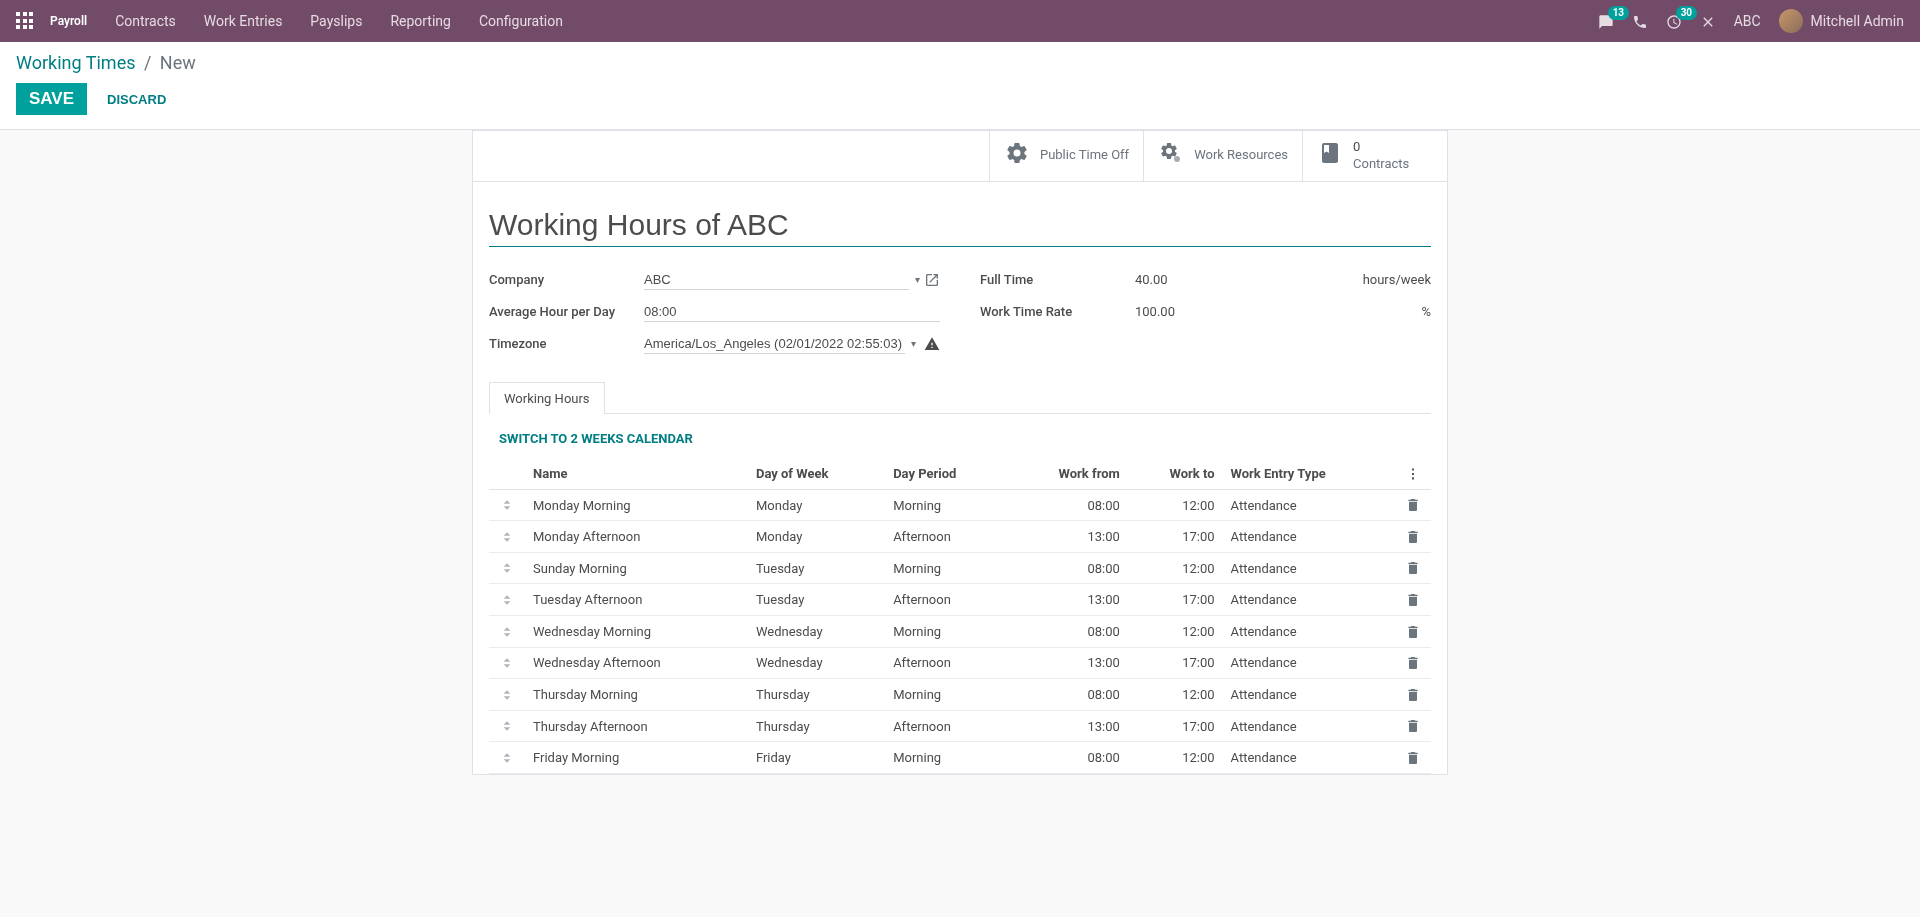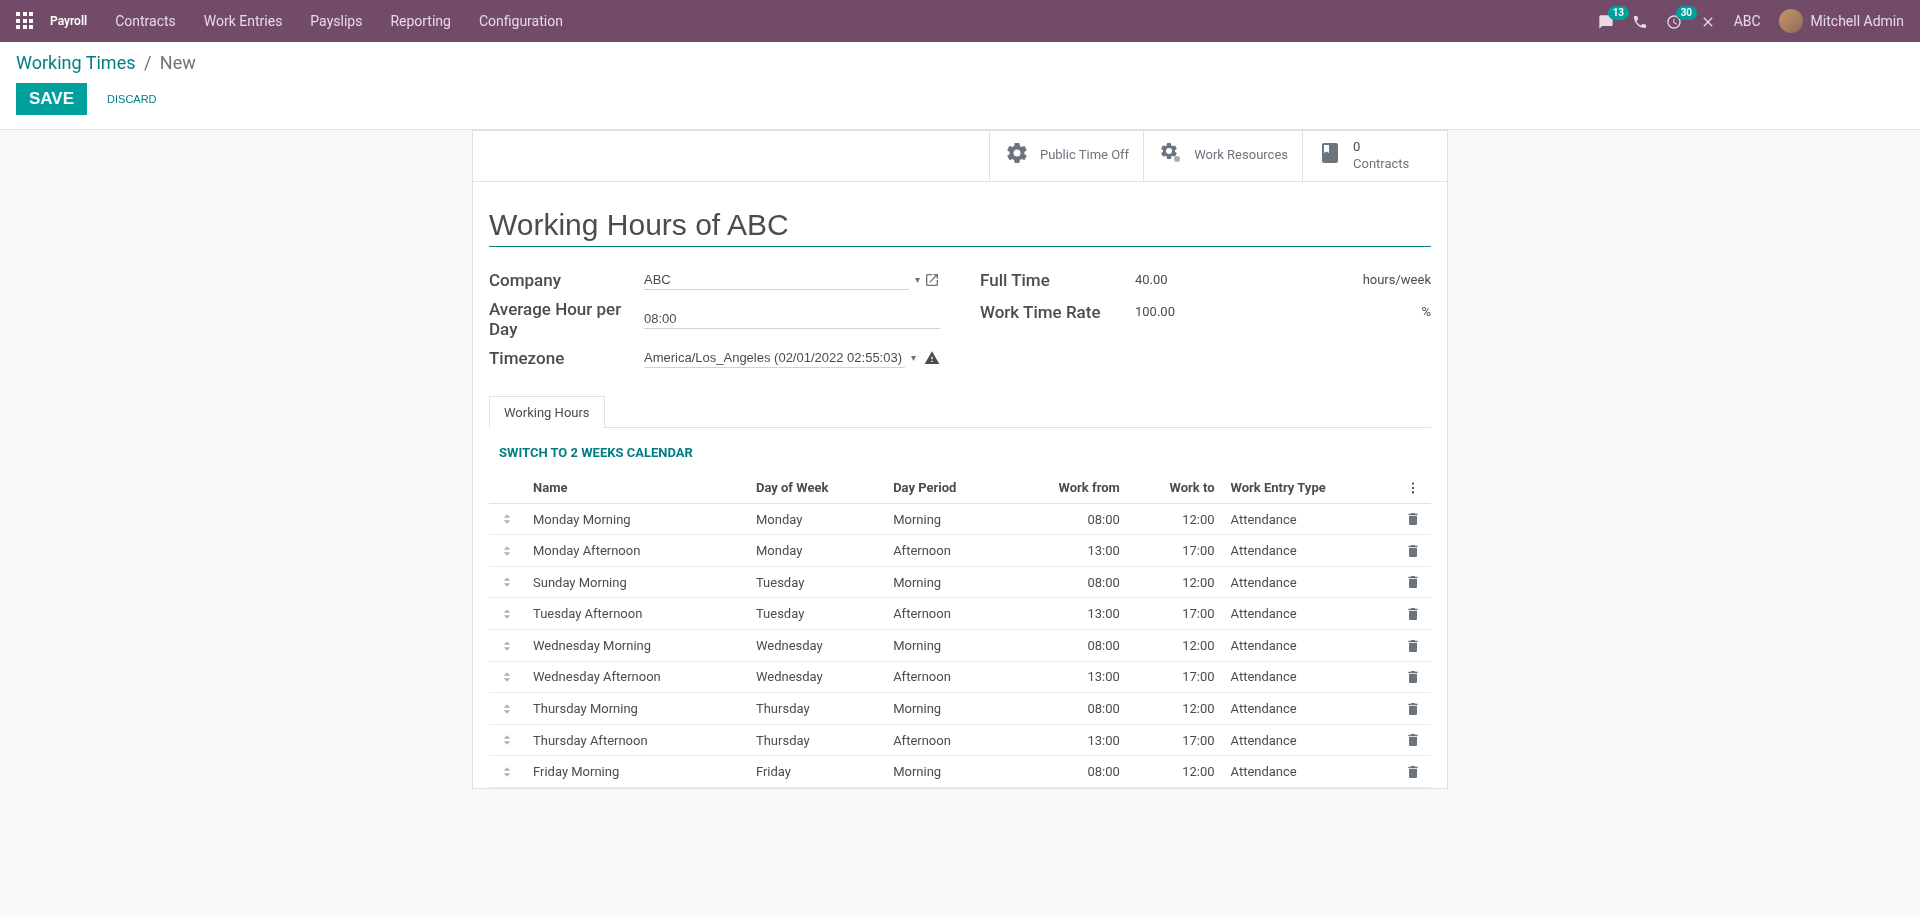--- a/index.html
+++ b/index.html
@@ -22,21 +22,21 @@
   .user-name { color: #e7dbe3; font-size: 14px; }
   
   
   .control-bar { background: #fff; padding: 10px 14px 14px 16px; border-bottom: 1px solid #dee2e6; }
   .breadcrumb { font-size: 18px; margin-bottom: 10px; }
   .breadcrumb a { color: #017e84; text-decoration: none; }
   .breadcrumb .sep { color: #6c757d; margin: 0 4px; }
   .breadcrumb .current { color: #6c757d; }
   .btn-row { display: flex; gap: 12px; align-items: center; }
   .btn-save { background: #00A09D; color: #fff; border: 1px solid #00A09D; padding: 5px 12px; font-weight: 700; cursor: pointer; font-size: 17px; }
-  .btn-discard { background: transparent; color: #017e84; border: none; padding: 5px 8px; font-weight: 400; cursor: pointer; font-size: 11px; }
+  .btn-discard { background: transparent; color: #017e84; border: none; padding: 5px 8px; font-weight: 700; cursor: pointer; font-size: 13px; }
   
   
   .main-scroll { height: calc(100vh - 42px - 90px); overflow-y: auto; position: relative; }
   .main-scroll::-webkit-scrollbar { width: 10px; }
   .main-scroll::-webkit-scrollbar-thumb { background: #c1c1c1; }
   .main-scroll::-webkit-scrollbar-track { background: #f1f1f1; }
   
   
   .sheet-wrap { display: flex; justify-content: center; padding: 0 0 40px 0; }
   .sheet { background: #fff; width: 976px; border: 1px solid #dee2e6; margin-top: 0; }
@@ -49,21 +49,21 @@
   .stat-text .num { color: #4c4c4c; }
   
   
   .sheet-body { padding: 24px 16px 0 16px; }
   .title-input { width: 100%; font-size: 30px; border: none; border-bottom: 1px solid #017e84; padding: 2px 0 4px 0; color: #4c4c4c; outline: none; }
   .title-wrap { position: relative; margin-bottom: 20px; }
   
   .form-grid { display: flex; gap: 40px; margin-bottom: 18px; }
   .form-col { flex: 1; }
   .form-row { display: flex; align-items: center; margin-bottom: 6px; min-height: 26px; }
-  .form-label { width: 155px; font-size: 17px; color: #4c4c4c; font-weight: 500; }
+  .form-label { width: 155px; font-size: 13px; color: #4c4c4c; font-weight: 500; }
   .form-field { flex: 1; display: flex; align-items: center; }
   .input-line { border: none; border-bottom: 1px solid #ced4da; padding: 2px 0; font-size: 13px; color: #4c4c4c; outline: none; background: transparent; }
   .m2o-wrap { flex: 1; display: flex; align-items: center; gap: 6px; }
   .m2o-input { flex: 1; }
   .dropdown-caret { color: #6c757d; cursor: pointer; font-size: 10px; }
   .ext-link { color: #6c757d; cursor: pointer; margin-left: 4px; }
   .warn-icon { color: #4c4c4c; margin-left: 8px; cursor: pointer; }
   .static-val { font-size: 13px; color: #4c4c4c; }
   .unit-label { font-size: 13px; color: #4c4c4c; margin-left: auto; padding-left: 10px; }
   

